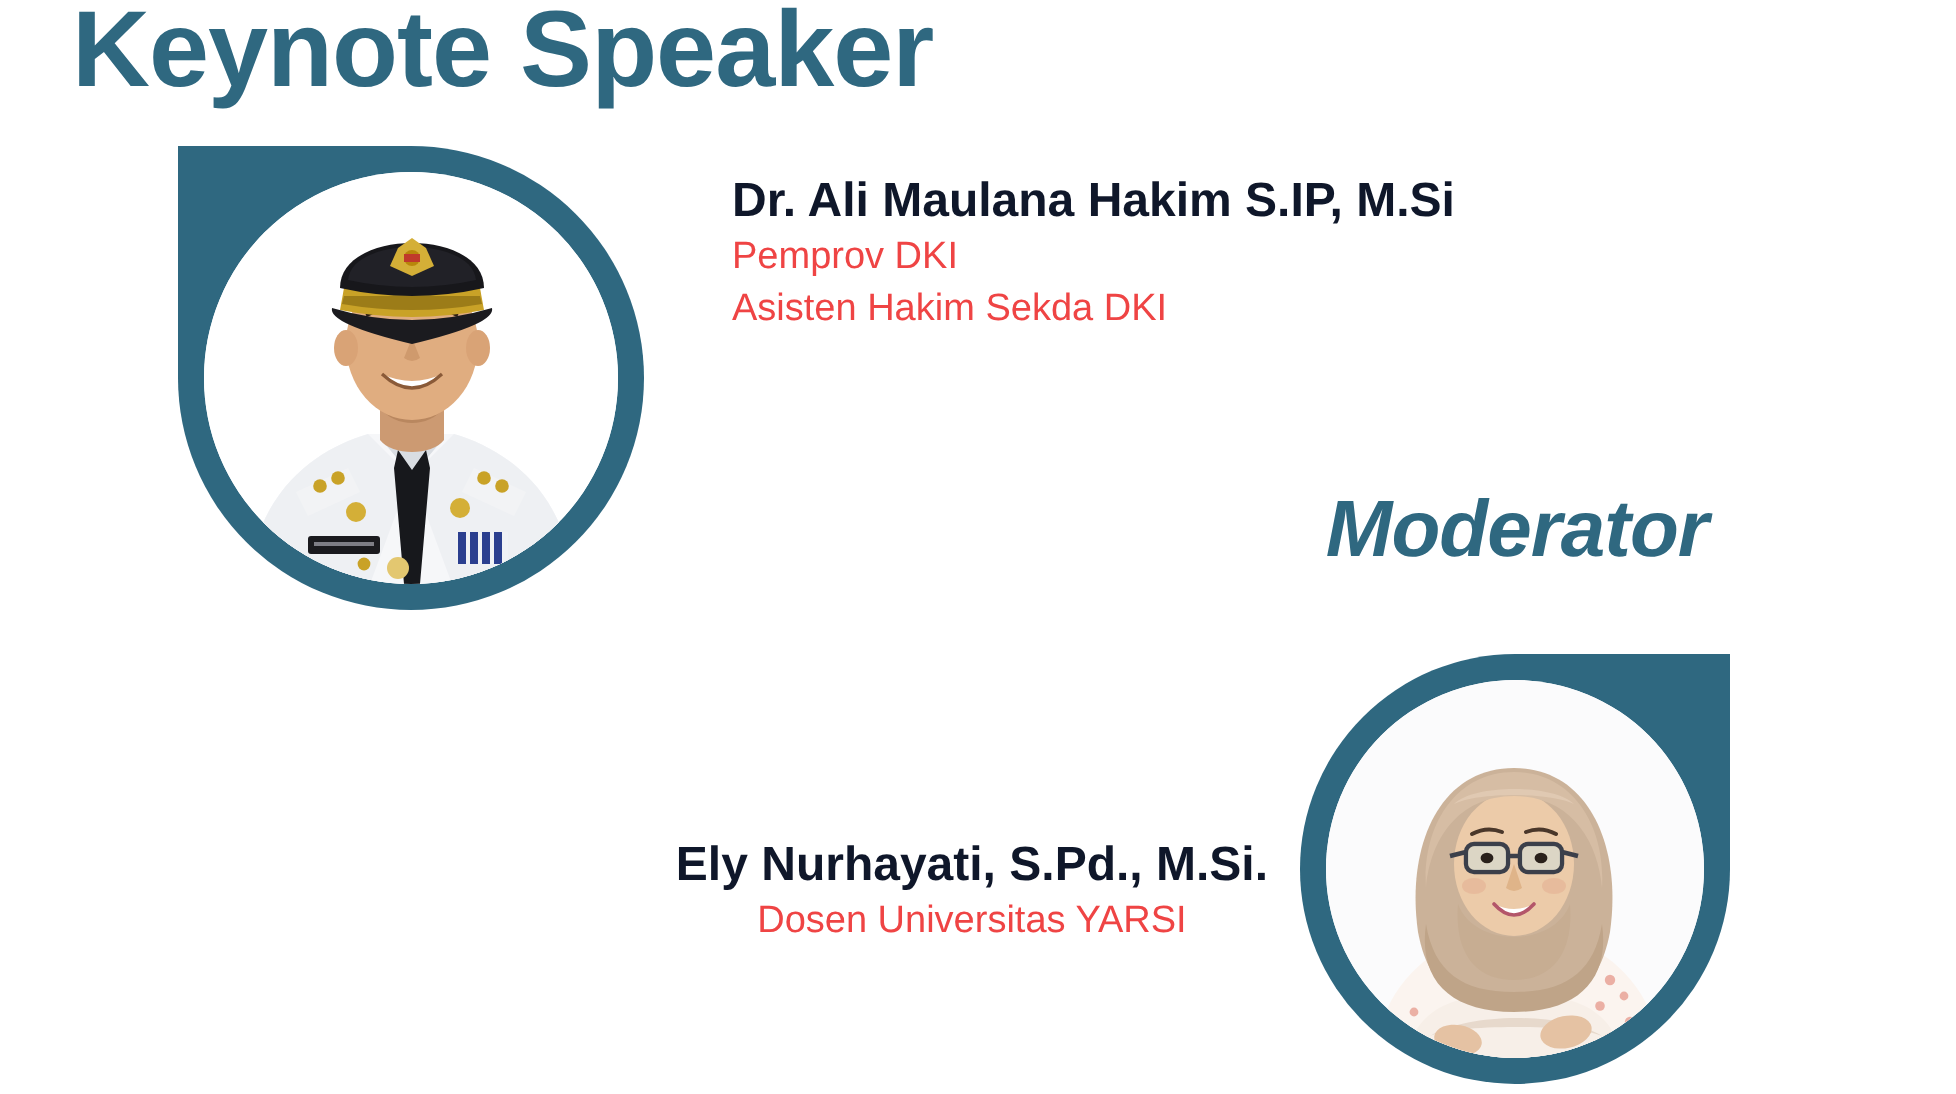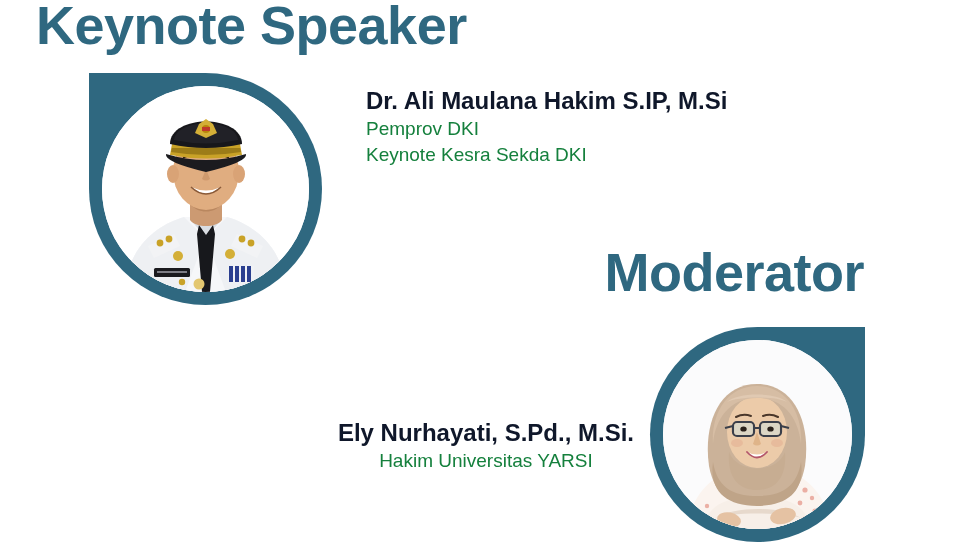--- a/index.html
+++ b/index.html
@@ -31,23 +31,24 @@
     letter-spacing: -0.5px;
     line-height: 1;
     white-space: nowrap;
   }
   #keynote-heading {
     left: 36px;
     top: -2px;
     font-size: 54px;
   }
   #moderator-heading {
-    right: 114px;
+    right: 124px;
     top: 245px;
-    font-size: 54px;
+    font-size: 40px;
+    font-style: italic;
   }
 
   
   .portrait-frame {
     position: absolute;
     background: #2f6880;
     display: flex;
     align-items: center;
     justify-content: center;
   }
@@ -100,21 +101,21 @@
 
   
   .person-info { position: absolute; }
   .person-name {
     font-weight: 700;
     color: #0f172a;
     white-space: nowrap;
   }
   .person-line {
     font-weight: 400;
-    color: #15803d;
+    color: #ef4444;
     white-space: nowrap;
   }
 
   #keynote-info {
     left: 366px;
     top: 86px;
     text-align: left;
   }
   #keynote-info .person-name {
     font-size: 24px;
@@ -213,21 +214,21 @@
           <circle cx="97" cy="198" r="5.5" fill="#e3c770"></circle>
           <circle cx="80" cy="196" r="3.2" fill="#c9a227"></circle>
         </svg>
       </div>
     </div>
   </div>
 
   <div class="person-info" id="keynote-info">
     <div class="person-name"> Dr. Ali Maulana Hakim S.IP, M.Si</div>
     <div class="person-line">Pemprov DKI</div>
-    <div class="person-line">Keynote Kesra Sekda DKI</div>
+    <div class="person-line">Asisten Hakim Sekda DKI</div>
   </div>
 
   <div class="heading" id="moderator-heading">Moderator</div>
 
   <div class="portrait-frame" id="moderator-frame">
     <div class="disc">
       <div class="photo">
         <svg viewBox="0 0 189 189" preserveAspectRatio="xMidYMid slice" aria-hidden="true">
           <rect x="0" y="0" width="189" height="189" fill="#fbfbfc"></rect>
 
@@ -285,16 +286,16 @@
 
           <ellipse cx="74" cy="103" rx="6" ry="4" fill="#e3a98c" opacity="0.45"></ellipse>
           <ellipse cx="114" cy="103" rx="6" ry="4" fill="#e3a98c" opacity="0.45"></ellipse>
         </svg>
       </div>
     </div>
   </div>
 
   <div class="person-info" id="moderator-info">
     <div class="person-name">Ely Nurhayati, S.Pd., M.Si.</div>
-    <div class="person-line">Hakim Universitas YARSI</div>
+    <div class="person-line">Dosen Universitas YARSI</div>
   </div>
 
 </div>
 
 </body></html>

